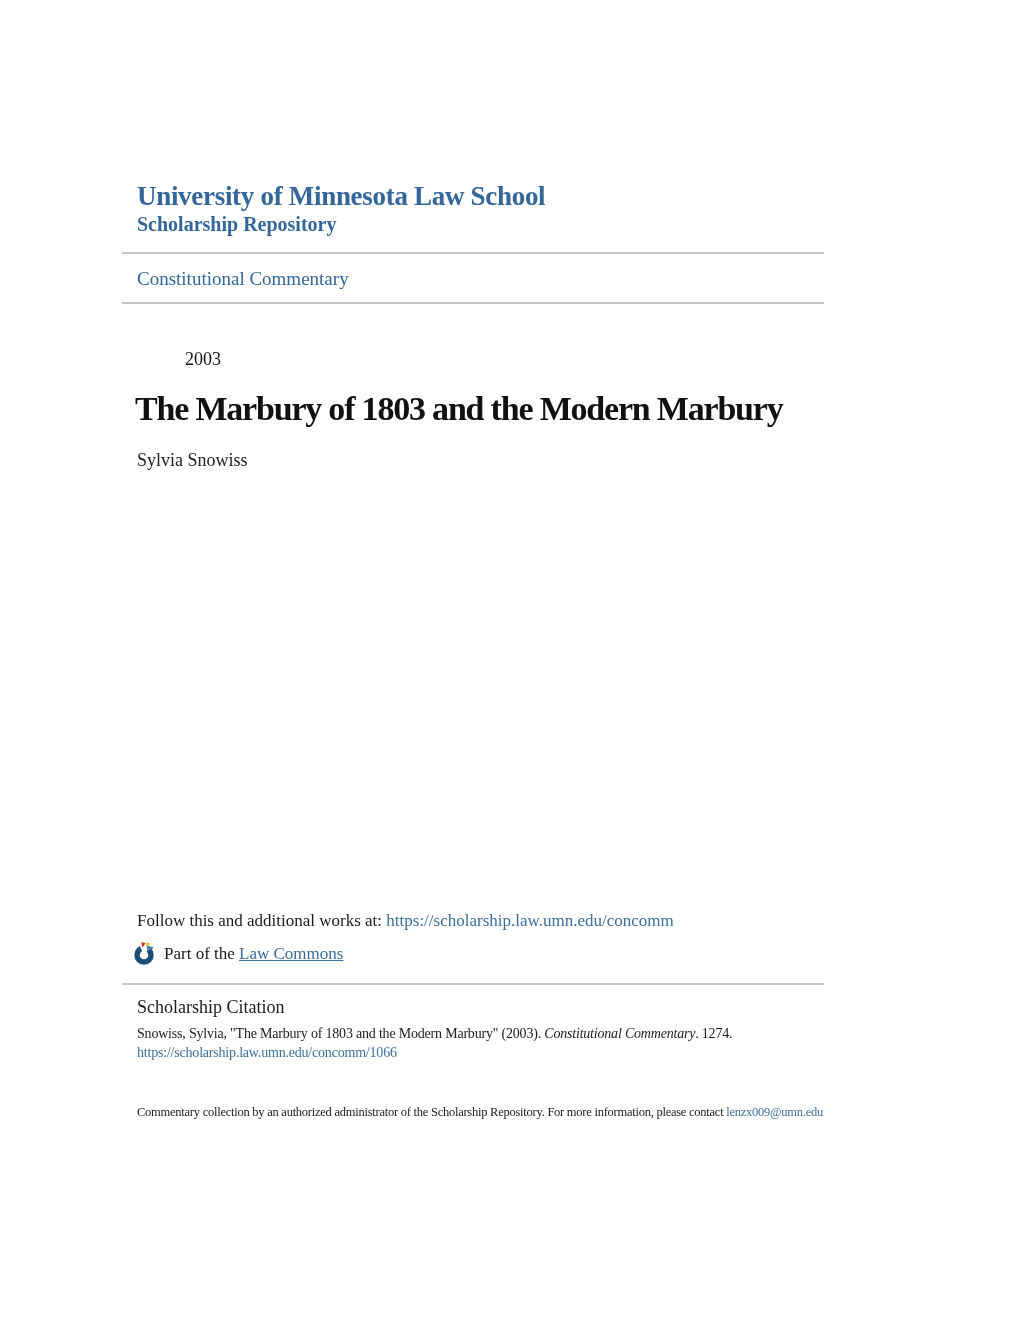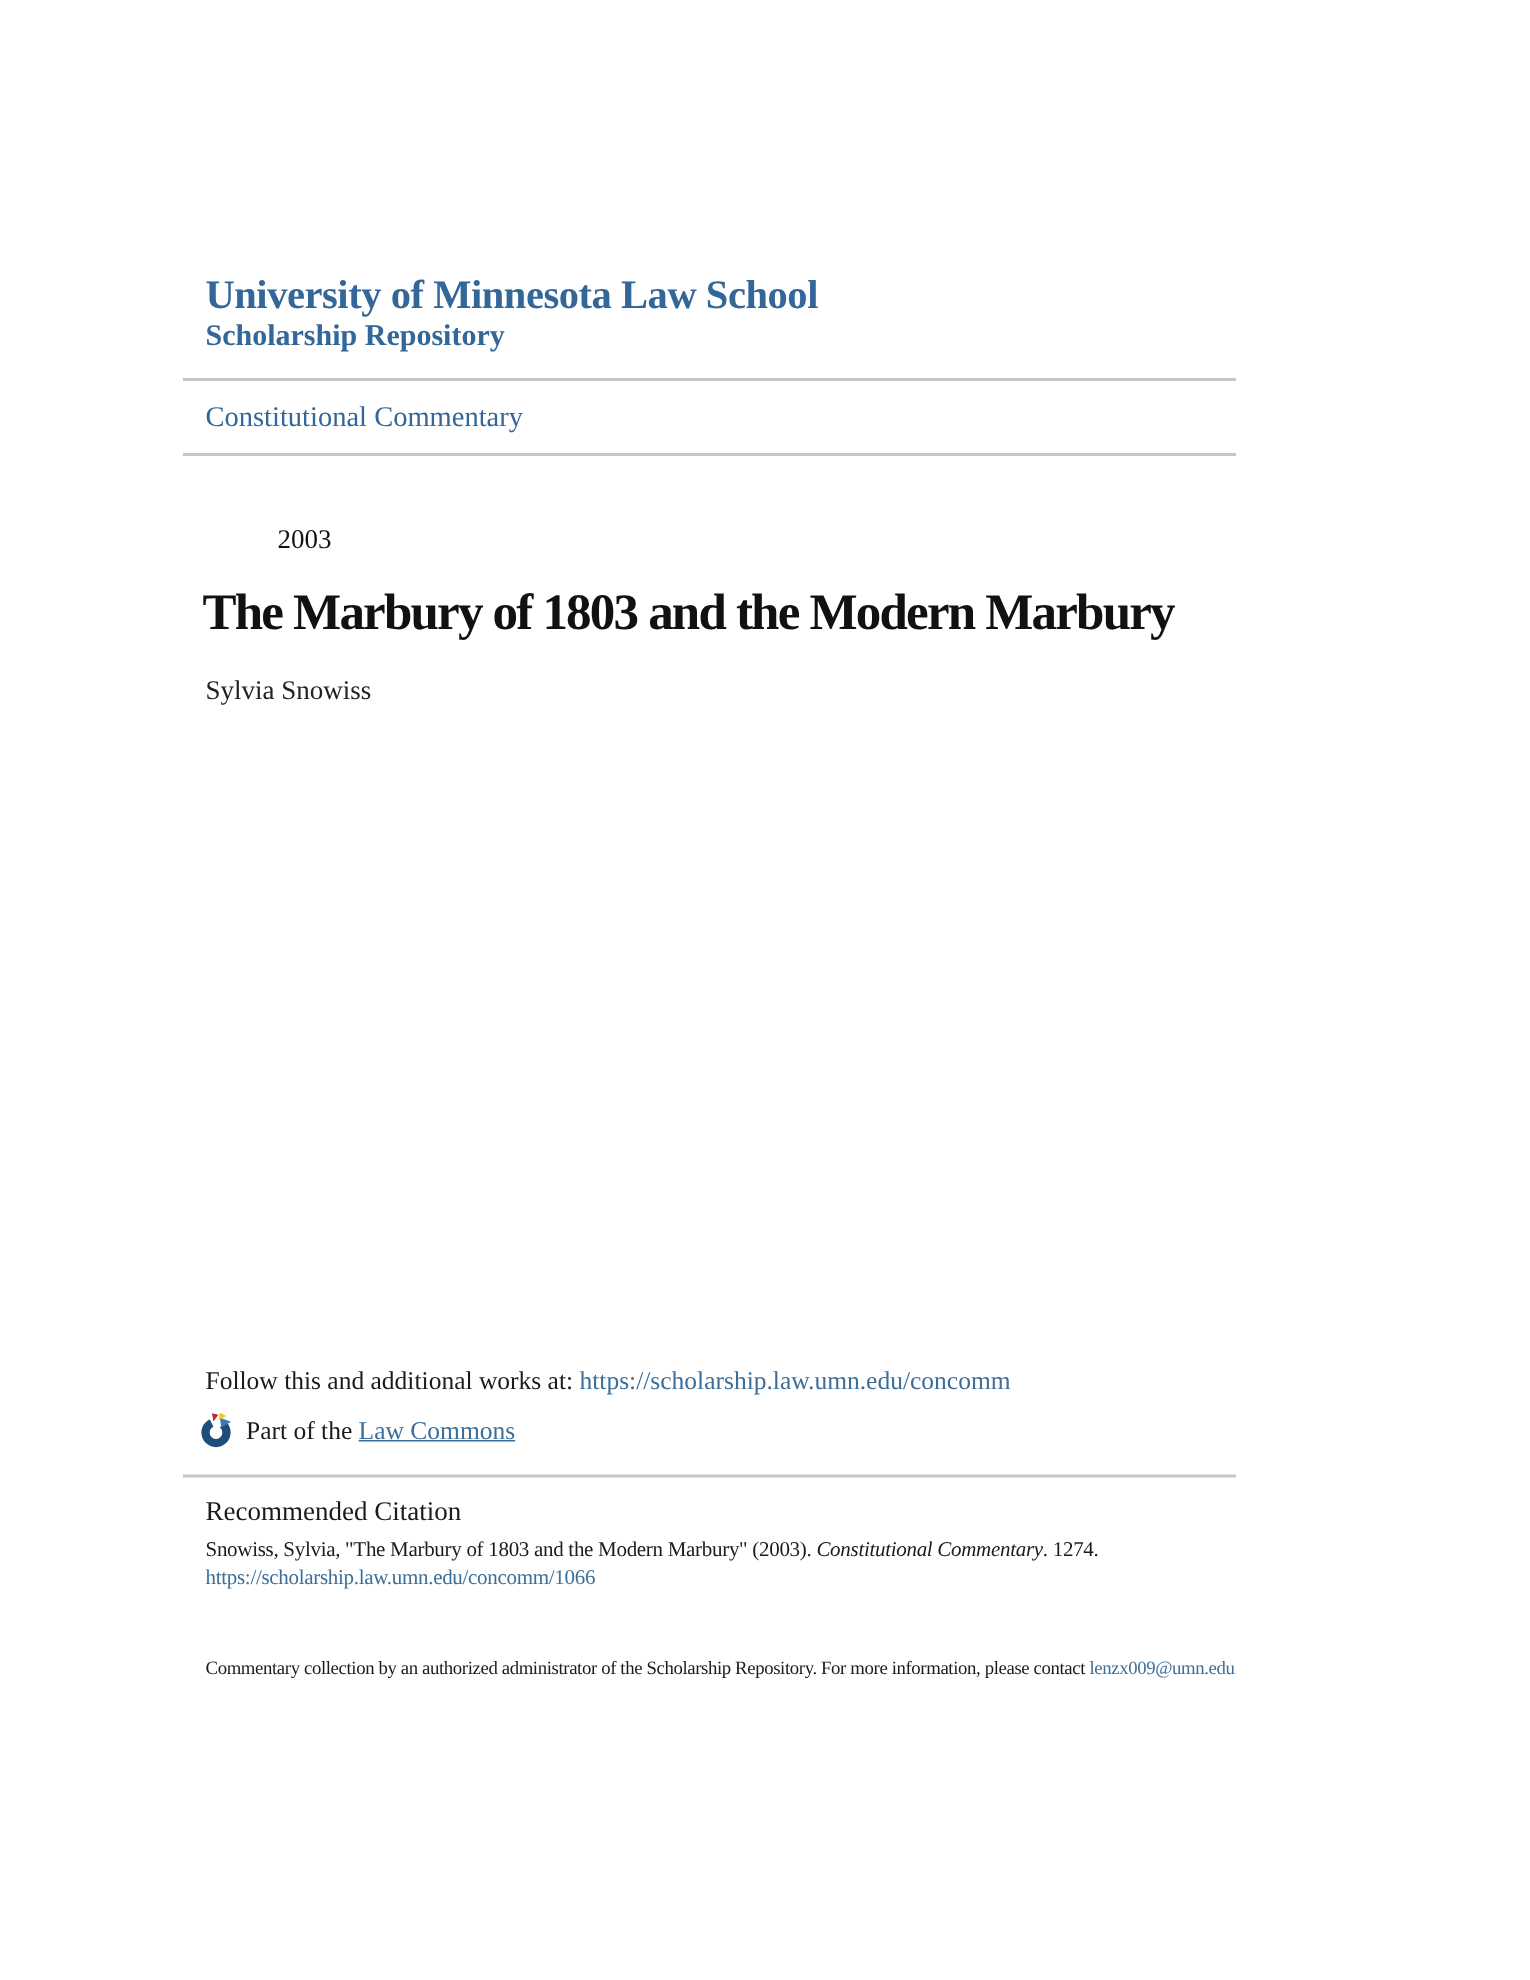--- a/index.html
+++ b/index.html
@@ -164,21 +164,21 @@
         <polygon points="13.6,4.2 21,6.8 14.6,10.6" fill="#3c79ad"></polygon>
         <polygon points="8.3,1.2 12.6,2.2 9.3,6.6" fill="#c5272d"></polygon>
         <polygon points="13.6,0.8 17.8,3.0 12.9,5.6" fill="#f0c418"></polygon>
       </svg>
     </span>
     <span><span>Part of the </span><a class="lnk u">Law Commons</a></span>
   </div>
 
   <div class="rule" style="top:983px"></div>
 
-  <div class="rec-heading">Recommended Citation</div>
+  <div class="rec-heading">Scholarship Citation</div>
   <div class="cit-text">
     <span>Snowiss, Sylvia, "The Marbury of 1803 and the Modern Marbury" (2003). </span><i>Constitutional Commentary</i><span>. 1274.</span>
   </div>
   <div class="cit-url">
     <a class="lnk">https://scholarship.law.umn.edu/concomm/1066</a>
   </div>
 
   <div class="footer">
     <span class="fline"><span>Commentary collection by an authorized administrator of the Scholarship Repository. For more information, please contact </span><a class="lnk">lenzx009@umn.edu</a><span>.</span></span>
   </div>

